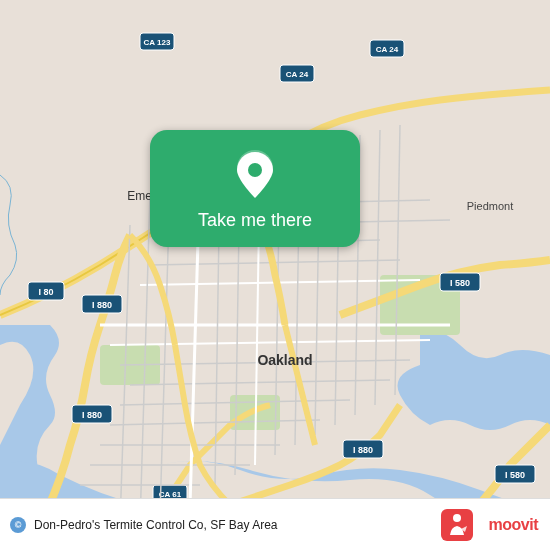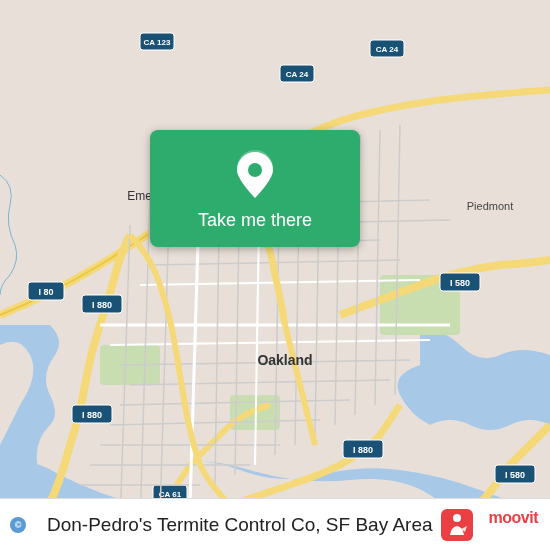--- a/index.html
+++ b/index.html
@@ -35,21 +35,21 @@
       height: 100%;
     }
 
     
     #button-overlay {
       position: absolute;
       top: 130px;
       left: 150px;
       width: 210px;
       background: #2eac6d;
-      border-radius: 8px;
+      border-radius: 17px;
       display: flex;
       flex-direction: column;
       align-items: center;
       padding: 18px 20px 16px 20px;
       box-shadow: 0 2px 8px rgba(0,0,0,0.3);
       cursor: pointer;
     }
 
     #pin-icon {
       width: 44px;
@@ -94,31 +94,31 @@
       background: #5b9bd5;
       display: inline-flex;
       align-items: center;
       justify-content: center;
       color: white;
       font-size: 9px;
       font-weight: bold;
     }
 
     #location-name {
-      font-size: 19px;
+      font-size: 12px;
       color: #222;
       font-weight: 500;
       flex: 1;
-      text-align: right;
+      text-align: left;
       margin: 12px 8px;
     }
 
     #moovit-logo {
       display: flex;
-      align-items: flex-start;
+      align-items: center;
       gap: 16px;
     }
 
     #moovit-icon {
       width: 32px;
       height: 32px;
     }
 
     #moovit-text {
       font-size: 16px;

